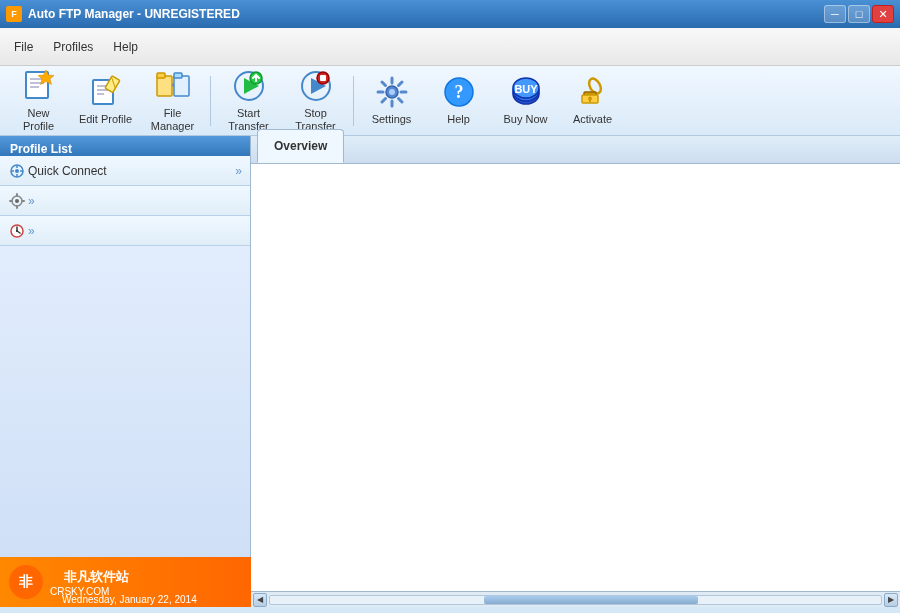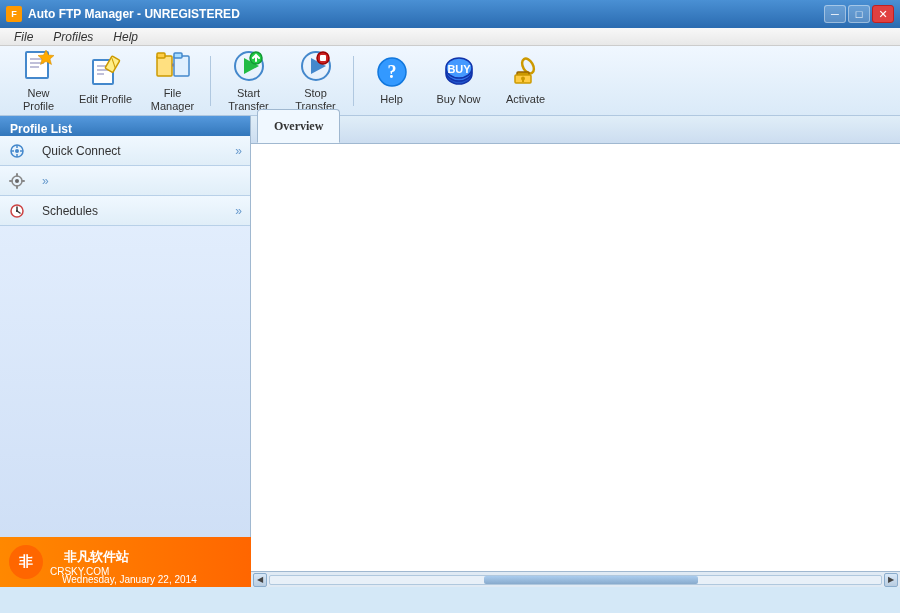--- a/index.html
+++ b/index.html
@@ -57,28 +57,27 @@
       color: white;
       background: rgba(255,255,255,0.2);
     }
     .title-btn.close-btn {
       background: #e04040;
       border-color: #c02020;
     }
 
     
     .menu-bar {
-      height: 18px;
+      height: 38px;
       background: linear-gradient(to bottom, #f8f8f8, #e8e8e8);
       border-bottom: 1px solid #ccc;
       display: flex;
       align-items: center;
       padding: 0 4px;
       gap: 0;
-      font-style: italic;
     }
     .menu-item {
       padding: 2px 10px;
       cursor: pointer;
       font-size: 12px;
       color: #333;
       border-radius: 3px;
     }
 
     
@@ -153,21 +152,21 @@
       font-weight: bold;
     }
     .sidebar-item {
       display: flex;
       align-items: center;
       height: 30px;
       padding: 0 8px;
       cursor: pointer;
       border-bottom: 1px solid #b8d0e8;
       background: linear-gradient(to bottom, #f0f8ff, #e0eef8);
-      gap: 16px;
+      gap: 2px;
     }
     .sidebar-item-icon {
       width: 18px;
       height: 18px;
       display: flex;
       align-items: center;
       justify-content: center;
       font-size: 14px;
       flex-shrink: 0;
     }
@@ -202,21 +201,20 @@
       background: linear-gradient(to bottom, #ffffff, #eef6ff);
       border: 1px solid #a0b8d0;
       border-bottom: 1px solid #f0f8ff;
       border-radius: 4px 4px 0 0;
       display: flex;
       align-items: center;
       font-size: 12px;
       color: #333;
       cursor: pointer;
       margin-right: 2px;
-      font-family: Liberation Serif, serif;
     }
     .tab.active {
       background: #f0f8ff;
       border-bottom-color: #f0f8ff;
       font-weight: bold;
     }
     .tab-content {
       flex: 1;
       background: white;
       padding: 0;
@@ -397,20 +395,39 @@
         <polygon points="13,10 13,26 28,18" fill="#4488cc"></polygon>
         <circle cx="25" cy="10" r="6" fill="#cc2222" stroke="#990000" stroke-width="1.5"></circle>
         <rect x="22" y="7" width="6" height="6" rx="1" fill="white"></rect>
       </svg>
     </div>
     <span>Stop Transfer</span>
   </div>
 
   <div class="toolbar-separator"></div>
 
+  <div class="toolbar-btn">
+    <div class="icon-box">
+      <svg width="36" height="36" viewBox="0 0 36 36">
+        <circle cx="18" cy="18" r="6" fill="#5588cc" stroke="#3366aa" stroke-width="1.5"></circle>
+        <circle cx="18" cy="18" r="3" fill="#aaccff"></circle>
+        <g stroke="#5588cc" stroke-width="3" stroke-linecap="round">
+          <line x1="18" y1="4" x2="18" y2="9"></line>
+          <line x1="18" y1="27" x2="18" y2="32"></line>
+          <line x1="4" y1="18" x2="9" y2="18"></line>
+          <line x1="27" y1="18" x2="32" y2="18"></line>
+          <line x1="8" y1="8" x2="11.5" y2="11.5"></line>
+          <line x1="24.5" y1="24.5" x2="28" y2="28"></line>
+          <line x1="28" y1="8" x2="24.5" y2="11.5"></line>
+          <line x1="11.5" y1="24.5" x2="8" y2="28"></line>
+        </g>
+      </svg>
+    </div>
+    <span>Settings</span>
+  </div>
 
   <div class="toolbar-btn">
     <div class="icon-box">
       <svg width="36" height="36" viewBox="0 0 36 36">
         <circle cx="18" cy="18" r="14" fill="#3399ff" stroke="#1177dd" stroke-width="1.5"></circle>
         <text x="18" y="24" text-anchor="middle" fill="white" font-size="18" font-weight="bold" font-family="serif">?</text>
       </svg>
     </div>
     <span>Help</span>
   </div>
@@ -481,21 +498,20 @@
 
     <div class="sidebar-item">
       <div class="sidebar-item-icon">
         <svg width="16" height="16" viewBox="0 0 16 16">
           <circle cx="8" cy="8" r="6" fill="white" stroke="#cc4444" stroke-width="1.5"></circle>
           <line x1="8" y1="4" x2="8" y2="8" stroke="#333" stroke-width="1.5" stroke-linecap="round"></line>
           <line x1="8" y1="8" x2="11" y2="10" stroke="#333" stroke-width="1.5" stroke-linecap="round"></line>
           <circle cx="8" cy="8" r="1" fill="#333"></circle>
         </svg>
       </div>
-      <span class="sidebar-item-label">Schedules</span>
       <span class="sidebar-item-arrow">»</span>
     </div>
 
     <div class="watermark">
       <svg width="36" height="36" viewBox="0 0 36 36">
         <circle cx="18" cy="18" r="17" fill="#ff6600"></circle>
         <text x="18" y="22" text-anchor="middle" fill="white" font-size="14" font-weight="bold">非</text>
       </svg>
       <div>
         <div class="watermark-text">非凡软件站</div>

